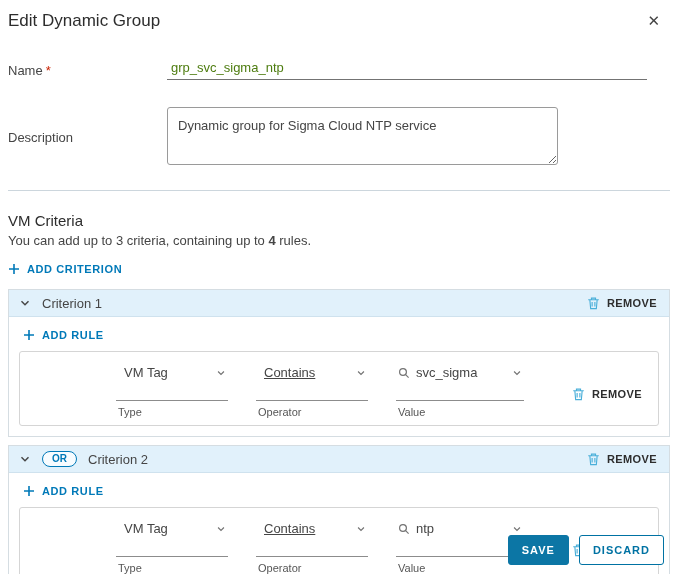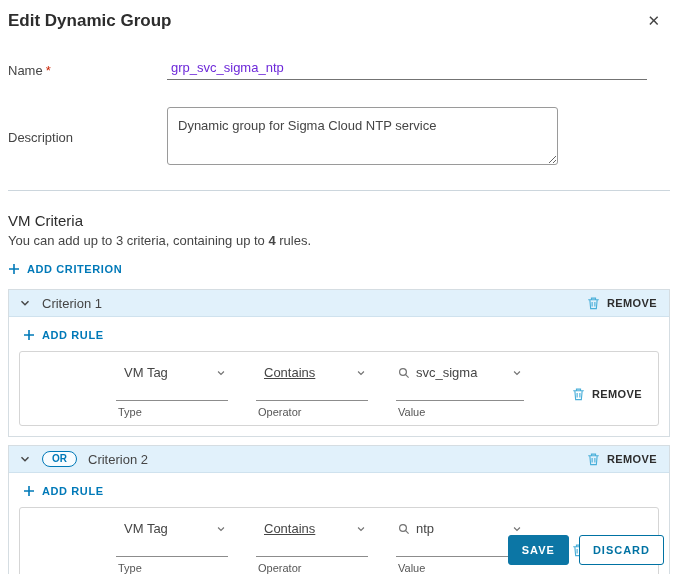--- a/index.html
+++ b/index.html
@@ -2,30 +2,30 @@
 <html><head>
 <meta charset="utf-8">
 <style>
   * { box-sizing: border-box; margin: 0; padding: 0; }
   html, body { background: #fff; }
   body { font-family: "Liberation Sans", sans-serif; color: #454545; }
   .dialog { position: relative; width: 678px; height: 574px; background: #fff; overflow: hidden; }
 
   
   .dialog-header { display: flex; justify-content: space-between; align-items: flex-start; padding: 11px 16px 0 8px; }
-  .dialog-title { font-size: 17px; font-weight: 700; color: #2d2d2d; }
+  .dialog-title { font-size: 17px; font-weight: 400; color: #2d2d2d; }
   .close-btn { background: none; border: none; font-size: 15px; color: #454545; cursor: pointer; line-height: 1; padding: 2px; }
 
   
   .form-row { display: flex; align-items: center; }
   .form-row.name-row { margin-top: 27px; }
   .form-row.desc-row { margin-top: 27px; }
   .form-label { width: 167px; flex: 0 0 167px; padding-left: 8px; font-size: 13px; color: #454545; padding-top: 2px; }
   .required { color: #c92100; margin-left: 3px; }
-  .underline-input { width: 480px; border: none; border-bottom: 1px solid #737373; font-family: "Liberation Sans", sans-serif; font-size: 13px; color: #6d28d9; padding: 2px 4px 4px; outline: none; background: transparent; }
+  .underline-input { width: 480px; border: none; border-bottom: 1px solid #737373; font-family: "Liberation Sans", sans-serif; font-size: 13px; color: #4d7c0f; padding: 2px 4px 4px; outline: none; background: transparent; }
   .desc-textarea { width: 391px; height: 58px; border: 1px solid #9a9a9a; border-radius: 3px; font-family: "Liberation Sans", sans-serif; font-size: 13px; color: #454545; padding: 10px 10px; resize: both; outline: none; }
 
   .divider { border: none; border-top: 1px solid #ccd6dd; margin: 25px 8px 0 8px; }
 
   
   .criteria-section { padding: 0 8px; }
   .section-heading { font-size: 15px; font-weight: 400; color: #2d2d2d; margin-top: 21px; }
   .section-subtitle { font-size: 13px; color: #454545; margin-top: 4px; }
   .section-subtitle b { font-weight: bold; }
 

